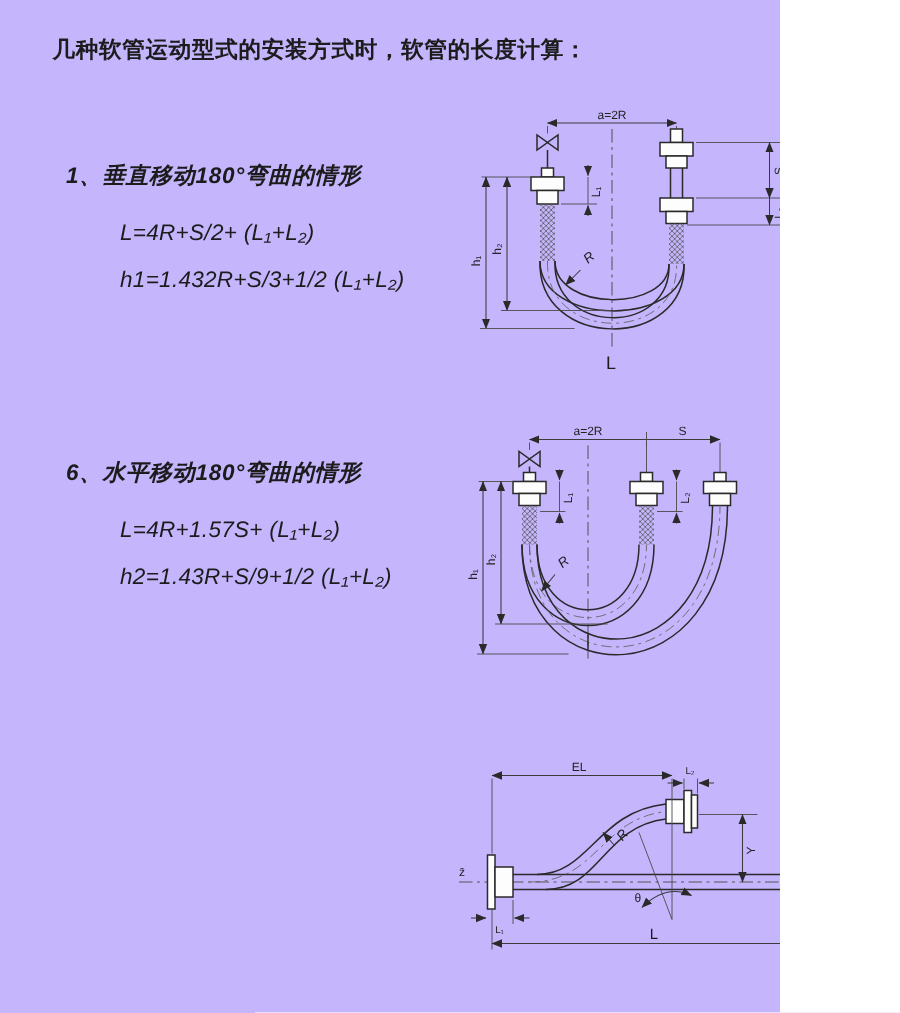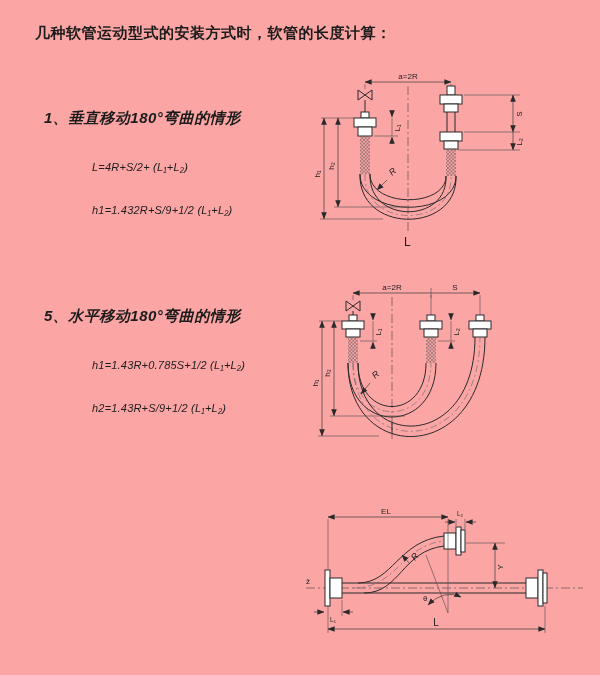--- a/index.html
+++ b/index.html
@@ -1,22 +1,22 @@
 <!DOCTYPE html>
 <html><head>
 <meta charset="utf-8">
 <style>
   html,body{margin:0;padding:0;background:#ffffff;}
-  .page{position:relative;width:600px;height:675px;background:#fca5a5;overflow:hidden;
+  .page{position:relative;width:520px;height:675px;background:#c4b5fd;overflow:hidden;
         font-family:"Liberation Sans","DejaVu Sans",sans-serif;color:#1c1c1c;}
   .title{position:absolute;left:35px;top:24px;font-size:15px;font-weight:bold;letter-spacing:.5px;}
   .section{position:absolute;left:44px;font-style:italic;}
   #s1{top:108px}#s2{top:306px}#s3{top:521px}
   .heading{font-size:15px;font-weight:bold;margin:0;height:30px;line-height:20px;letter-spacing:.5px;}
-  .formula{font-size:11px;margin:16px;height:27px;line-height:27px;padding-left:32px;letter-spacing:.2px;}
+  .formula{font-size:15px;margin:4px;height:27px;line-height:27px;padding-left:32px;letter-spacing:.2px;}
   .diag{position:absolute;}
   #d1{left:308px;top:70px}#d2{left:313px;top:283px}#d3{left:298px;top:503px}
   svg{overflow:visible}
   svg text{font-family:"Liberation Sans","DejaVu Sans",sans-serif;fill:#1c1c1c;}
   .main{stroke:#2a2a2a;stroke-width:1;fill:none}
   .thin{stroke:#4a4a4a;stroke-width:.6;fill:none}
   .dim{stroke:#3a3a3a;stroke-width:.7;fill:none}
   .dashdot{stroke:#555;stroke-width:.7;fill:none;stroke-dasharray:9 3 2 3}
   .hosedash{stroke:#666;stroke-width:.6;fill:none;stroke-dasharray:7 3 2 3}
   .fit{fill:#fdfdfd;stroke:#2a2a2a;stroke-width:1}
@@ -27,26 +27,26 @@
 </head>
 <body>
 
 <div class="page">
 
   <div class="title">几种软管运动型式的安装方式时，软管的长度计算：</div>
 
   <div class="section" id="s1">
     <p class="heading">1、垂直移动180°弯曲的情形</p>
     <p class="formula">L=4R+S/2+ (L₁+L₂)</p>
-    <p class="formula">h1=1.432R+S/9+1/2 (L₁+L₂)</p>
+    <p class="formula">h1=1.432R+S/3+1/2 (L₁+L₂)</p>
   </div>
 
   <div class="section" id="s2">
-    <p class="heading">5、水平移动180°弯曲的情形</p>
-    <p class="formula">h1=1.43R+0.785S+1/2 (L₁+L₂)</p>
+    <p class="heading">6、水平移动180°弯曲的情形</p>
+    <p class="formula">L=4R+1.57S+ (L₁+L₂)</p>
     <p class="formula">h2=1.43R+S/9+1/2 (L₁+L₂)</p>
   </div>
 
 
   <svg id="d1" class="diag" width="250" height="190" viewBox="0 0 250 190">
     <defs>
       <marker id="arr1" viewBox="0 0 10 10" refX="9.5" refY="5" markerWidth="7" markerHeight="7" markerUnits="userSpaceOnUse" orient="auto-start-reverse">
         <path d="M0,1 L10,5 L0,9 Z" fill="#2a2a2a"></path>
       </marker>
       <pattern id="braid1" width="3.5" height="3.5" patternUnits="userSpaceOnUse">

